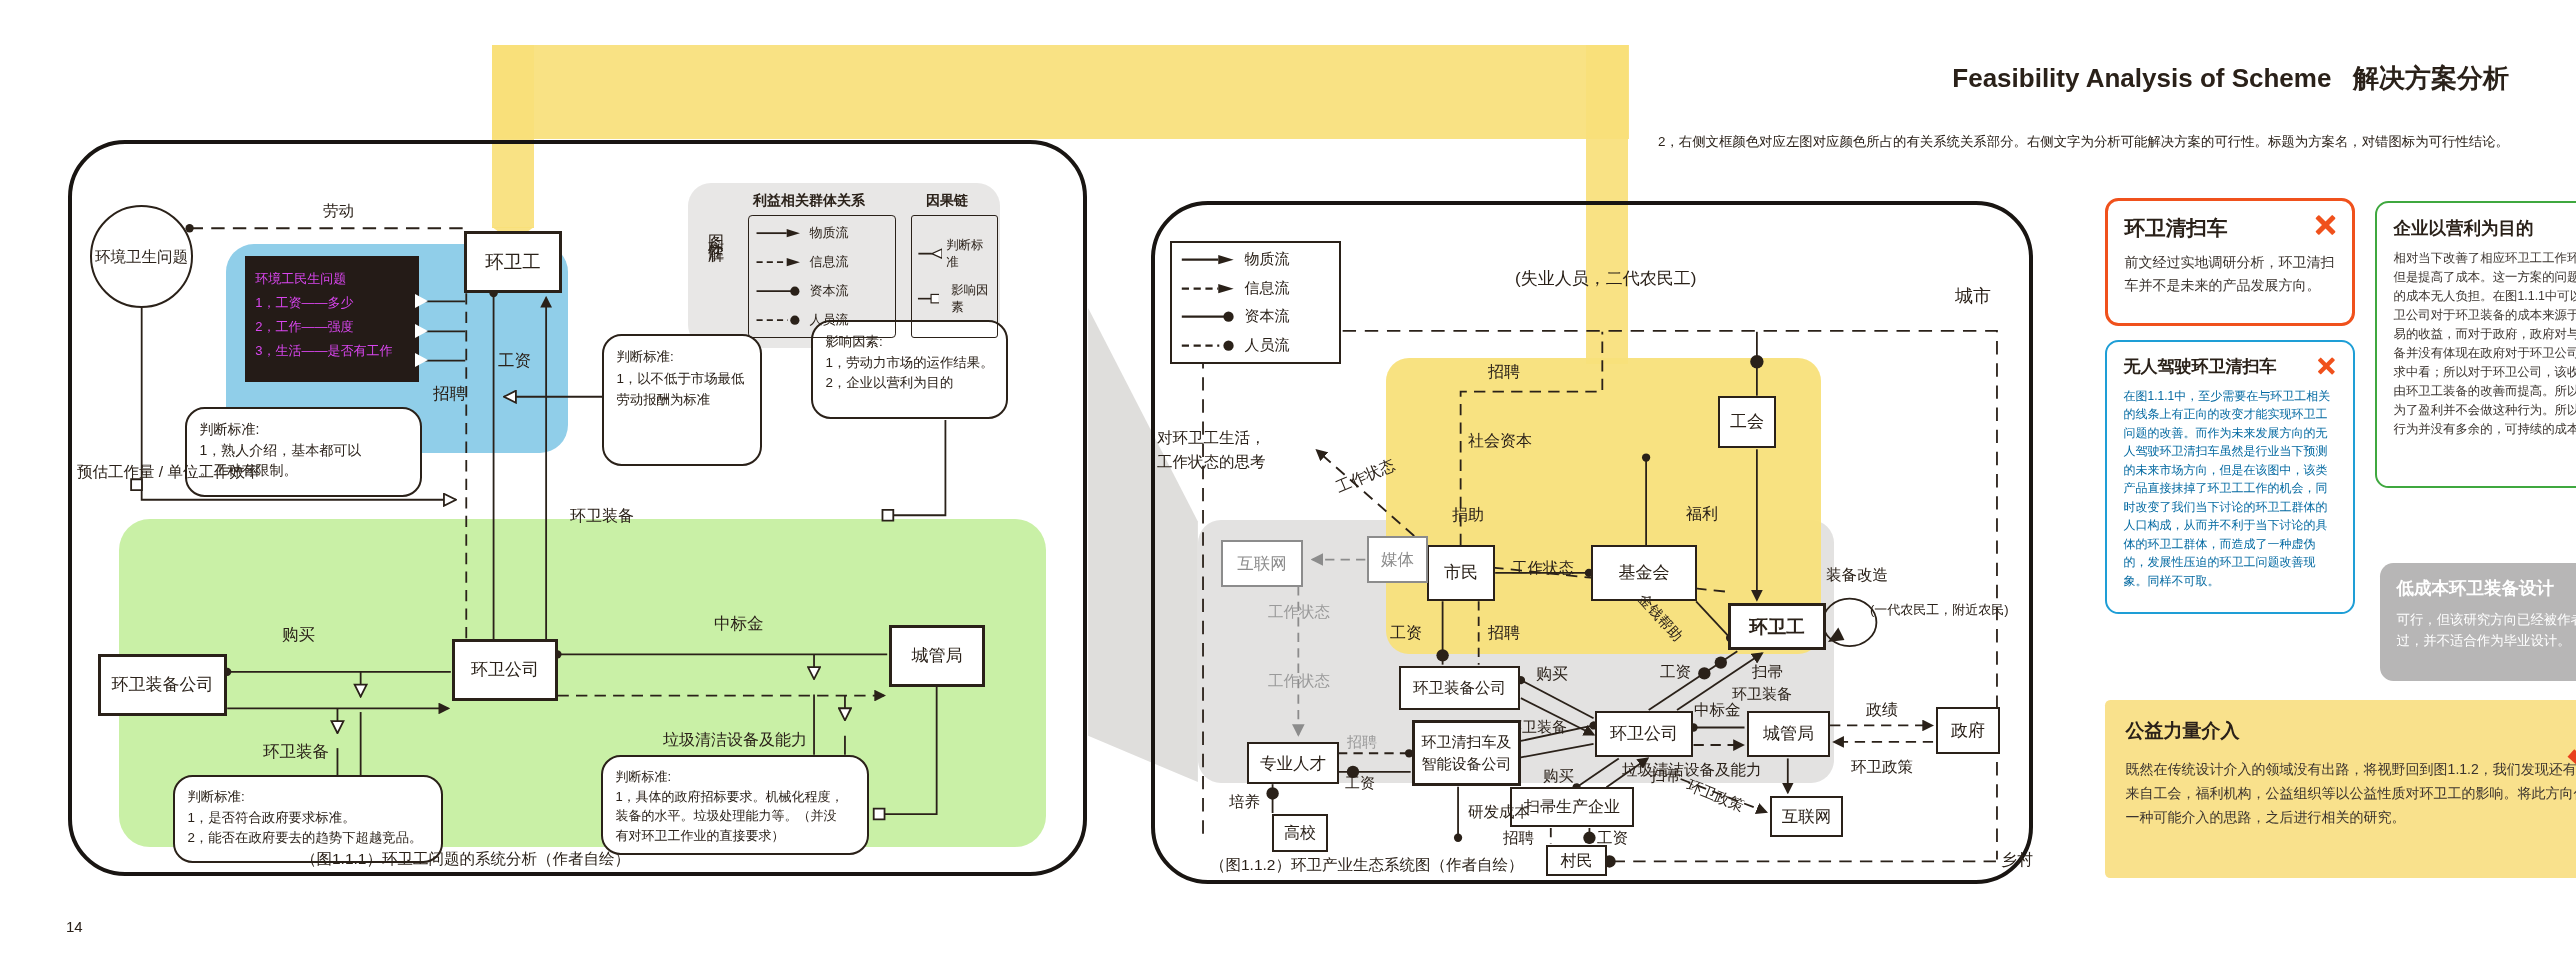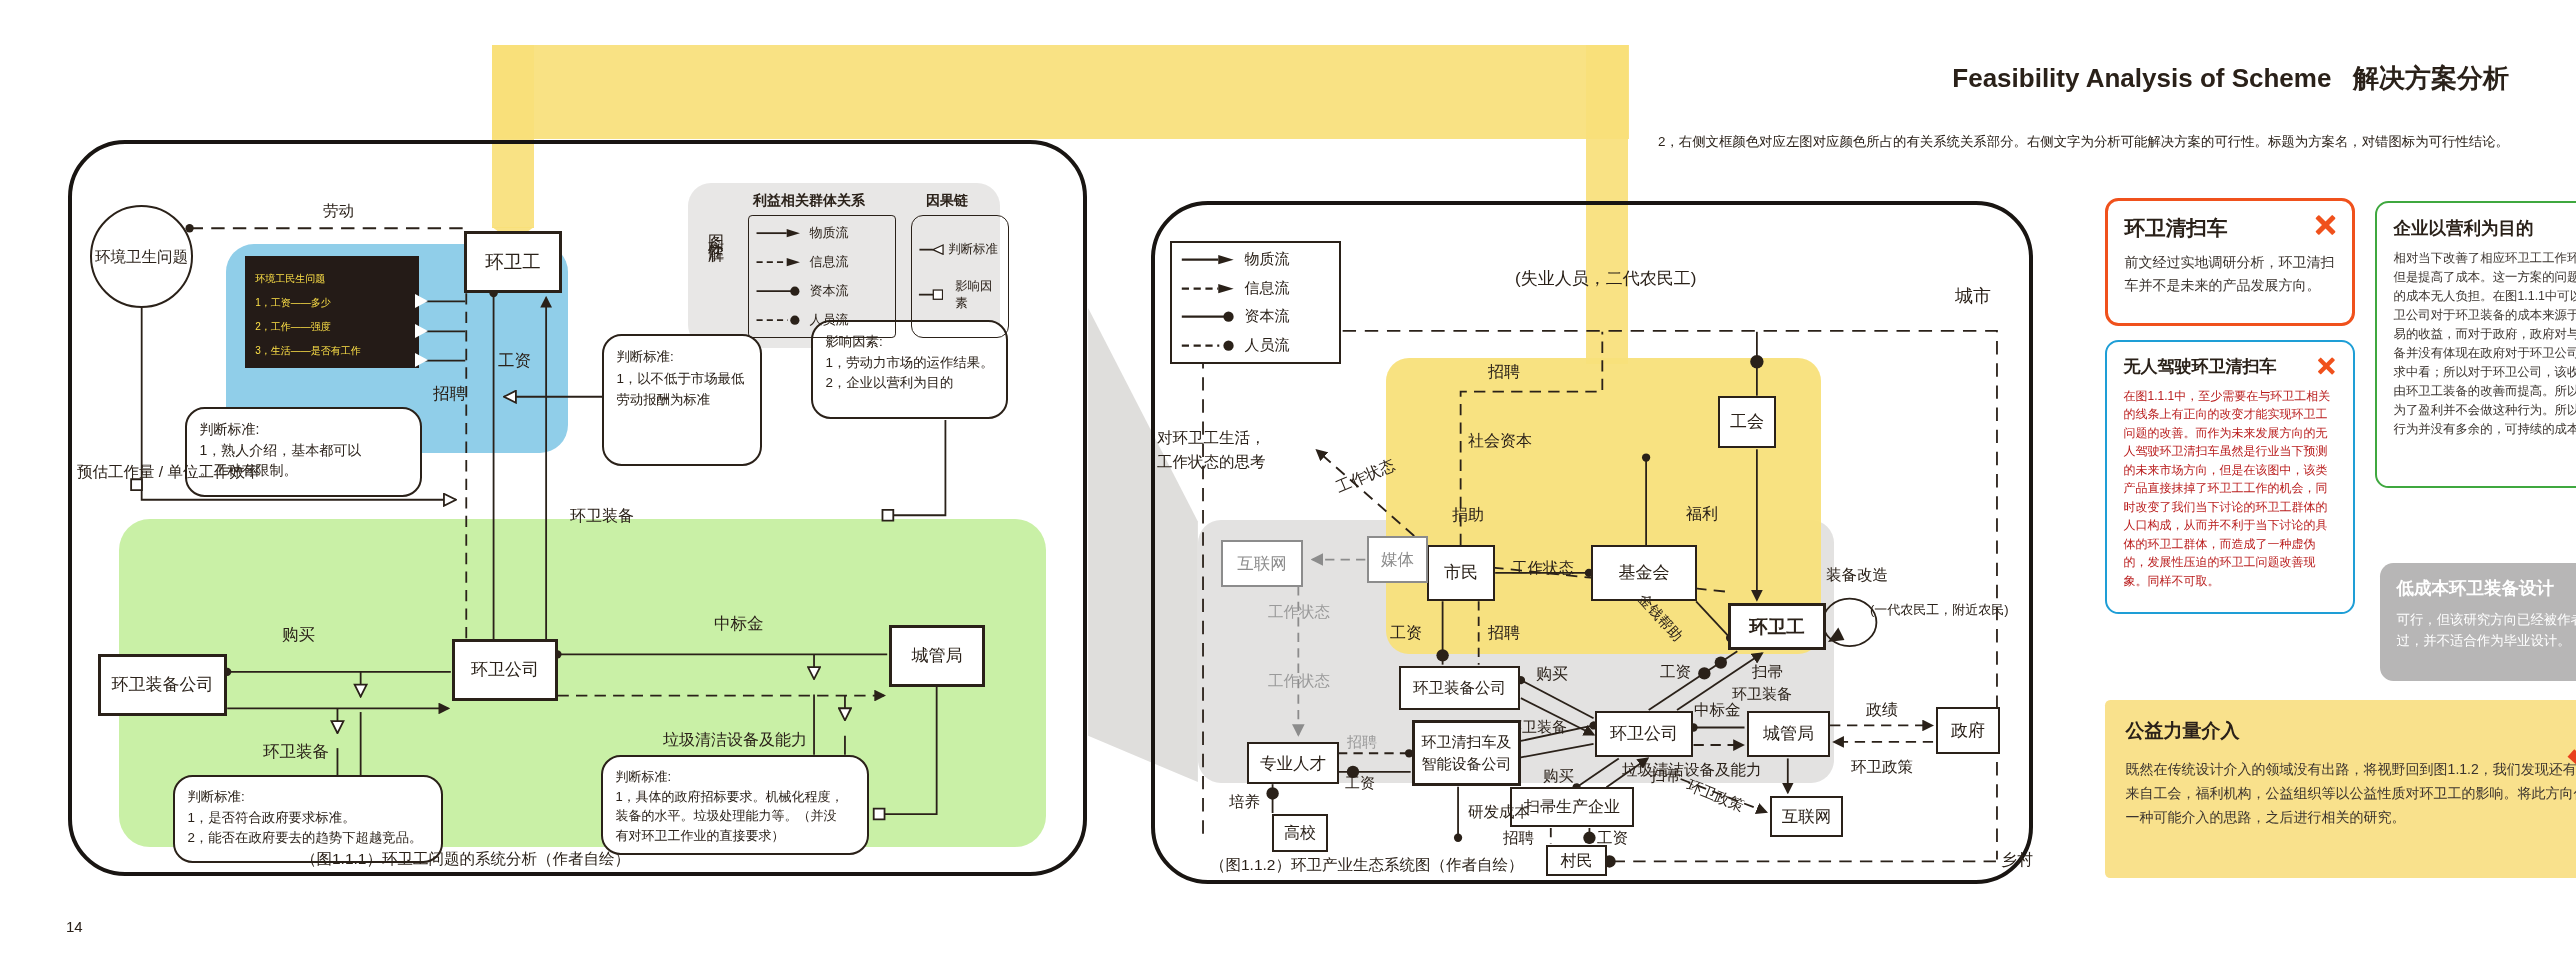--- a/index.html
+++ b/index.html
@@ -143,21 +143,21 @@
 </svg>
 
 <div class="node" style="left:90px;top:205px;width:103px;height:103px;border-radius:50%;font-size:15.5px">
     <span>环境卫生问题</span>
   </div>
 <div class="lbl" style="left:323px;top:201px;font-size:15.5px">劳动</div>
 <div class="node" style="left:464px;top:231px;width:98px;height:62px;border-width:3.1px;font-size:18.5px">
     <span>环卫工</span>
   </div>
 
-<div class="a" style="left:245px;top:256px;width:174px;height:112px;background:#241b17;color:#fde047;padding:11.3px 10.3px;font-size:10px;line-height:24px">
+<div class="a" style="left:245px;top:256px;width:174px;height:126px;background:#241b17;color:#d946ef;padding:11.3px 10.3px;font-size:13px;line-height:24px">
   <div>环境工民生问题</div>
   <div>1，工资——多少</div>
   <div>2，工作——强度</div>
   <div>3，生活——是否有工作</div>
 </div>
 <div class="a" style="left:415px;top:294px;border-left:13.4px solid #fff;border-top:7.7px solid transparent;border-bottom:7.7px solid transparent"></div>
 <div class="a" style="left:415px;top:324px;border-left:13.4px solid #fff;border-top:7.7px solid transparent;border-bottom:7.7px solid transparent"></div>
 <div class="a" style="left:415px;top:353px;border-left:13.4px solid #fff;border-top:7.7px solid transparent;border-bottom:7.7px solid transparent"></div>
 
 <div class="lbl" style="left:498px;top:350px;font-size:16.5px">工资</div>
@@ -222,21 +222,21 @@
       <span style="font-size:13px">资本流</span>
     </div>
   <div class="legrow">
       <svg width="47" height="10.3" viewBox="0 0 92 20">
         <line x1="3" y1="10" x2="64" y2="10" stroke="#2a2119" stroke-width="3.5" stroke-dasharray="12 8"></line>
         <circle cx="78" cy="10" r="9" fill="#2a2119"></circle>
       </svg>
       <span style="font-size:13px">人员流</span>
     </div>
 </div>
-<div class="a" style="left:911px;top:215px;width:98px;height:123px;border:1.8px solid #2a2119;border-radius:12px;background:transparent;padding:15.5px 5.2px;display:flex;flex-direction:column;justify-content:space-around">
+<div class="a" style="left:911px;top:215px;width:87px;height:123px;border:1.8px solid #2a2119;border-radius:3px;background:transparent;padding:15.5px 5.2px;display:flex;flex-direction:column;justify-content:space-around">
   <div class="legrow" style="gap:4.1px">
       <svg width="27" height="11.3" viewBox="0 0 47.0781 22">
         <line x1="2" y1="11" x2="28" y2="11" stroke="#2a2119" stroke-width="3.5"></line>
         <path d="M48,2 L28,11 L48,20z" fill="#fff" stroke="#2a2119" stroke-width="2.5"></path>
       </svg>
       <span style="font-size:12.4px">判断标准</span>
     </div>
   <div class="legrow" style="gap:12px">
       <svg width="27" height="11.3" viewBox="0 0 47.0781 22">
         <line x1="2" y1="11" x2="30" y2="11" stroke="#2a2119" stroke-width="3.5"></line>
@@ -387,21 +387,21 @@
       <span>企业以营利为目的</span>
     </div>
   <div style="font-size:12.4px;line-height:19px;color:#3a332e">相对当下改善了相应环卫工工作环境状态，但是提高了成本。这一方案的问题在于提高的成本无人负担。在图1.1.1中可以看到，环卫公司对于环卫装备的成本来源于与政府交易的收益，而对于政府，政府对与环卫工装备并没有体现在政府对于环卫公司的竞标要求中看；所以对于环卫公司，该收益并不会由环卫工装备的改善而提高。所以环卫公司为了盈利并不会做这种行为。所以导致这一行为并没有多余的，可持续的成本来源。</div>
 </div>
 
 <div class="sol" style="left:2105px;top:340px;width:250px;height:274px;border:2.6px solid #1e9ed6">
   <div class="ttl" style="font-size:17px">
       <span>无人驾驶环卫清扫车</span>
       <span class="xicon" style="transform:scale(.85)"></span>
     </div>
-  <div style="font-size:12px;line-height:18.5px;color:#b91c1c">在图1.1.1中，至少需要在与环卫工相关的线条上有正向的改变才能实现环卫工问题的改善。而作为未来发展方向的无人驾驶环卫清扫车虽然是行业当下预测的未来市场方向，但是在该图中，该类产品直接抹掉了环卫工工作的机会，同时改变了我们当下讨论的环卫工群体的人口构成，从而并不利于当下讨论的具体的环卫工群体，而造成了一种虚伪的，发展性压迫的环卫工问题改善现象。同样不可取。</div>
+  <div style="font-size:12px;line-height:18.5px;color:#0369a1">在图1.1.1中，至少需要在与环卫工相关的线条上有正向的改变才能实现环卫工问题的改善。而作为未来发展方向的无人驾驶环卫清扫车虽然是行业当下预测的未来市场方向，但是在该图中，该类产品直接抹掉了环卫工工作的机会，同时改变了我们当下讨论的环卫工群体的人口构成，从而并不利于当下讨论的具体的环卫工群体，而造成了一种虚伪的，发展性压迫的环卫工问题改善现象。同样不可取。</div>
 </div>
 
 <div class="sol" style="left:2380px;top:563px;width:274px;height:118px;background:#b7b6b6;color:#fff;border:none">
   <div class="ttl" style="font-size:17.5px">
       <span>低成本环卫装备设计</span>
     </div>
   <div style="font-size:13.4px;line-height:21.6px">可行，但该研究方向已经被作者实践过，并不适合作为毕业设计。</div>
 </div>
 
 <div class="sol" style="left:2105px;top:700px;width:550px;height:178px;background:#f9e18c;border:none;border-radius:5.2px;padding:17.5px 20.6px">

